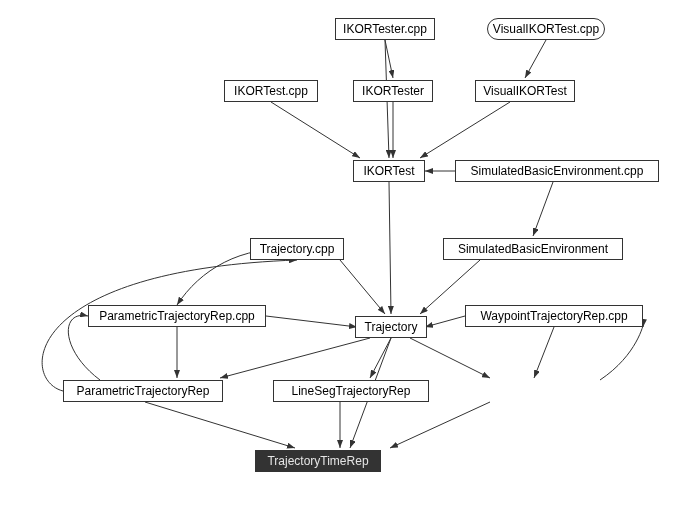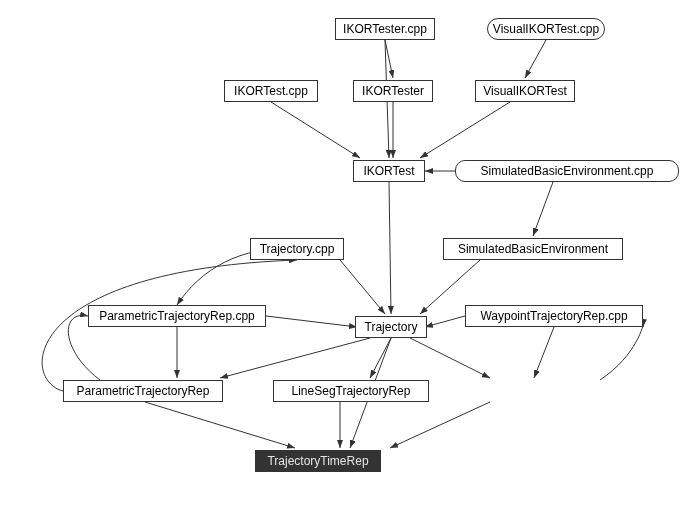--- a/index.html
+++ b/index.html
@@ -107,21 +107,21 @@
   <div class="node-box" style="left:487px; top:18px; width:118px;border-radius:11px;">VisualIKORTest.cpp</div>
 
   <div class="node-box" style="left:224px; top:80px; width:94px;">IKORTest.cpp</div>
 
   <div class="node-box" style="left:353px; top:80px; width:80px;">IKORTester</div>
 
   <div class="node-box" style="left:475px; top:80px; width:100px;">VisualIKORTest</div>
 
   <div class="node-box" style="left:353px; top:160px; width:72px;">IKORTest</div>
 
-  <div class="node-box" style="left:455px; top:160px; width:224px;border-radius:10px;">SimulatedBasicEnvironment.cpp</div>
+  <div class="node-box" style="left:455px; top:160px; width:204px;">SimulatedBasicEnvironment.cpp</div>
 
   <div class="node-box" style="left:250px; top:238px; width:94px;">Trajectory.cpp</div>
 
   <div class="node-box" style="left:443px; top:238px; width:180px;">SimulatedBasicEnvironment</div>
 
   <div class="node-box" style="left:88px; top:305px; width:178px;">ParametricTrajectoryRep.cpp</div>
 
   <div class="node-box" style="left:355px; top:316px; width:72px;">Trajectory</div>
 
   <div class="node-box" style="left:465px; top:305px; width:178px;">WaypointTrajectoryRep.cpp</div>

